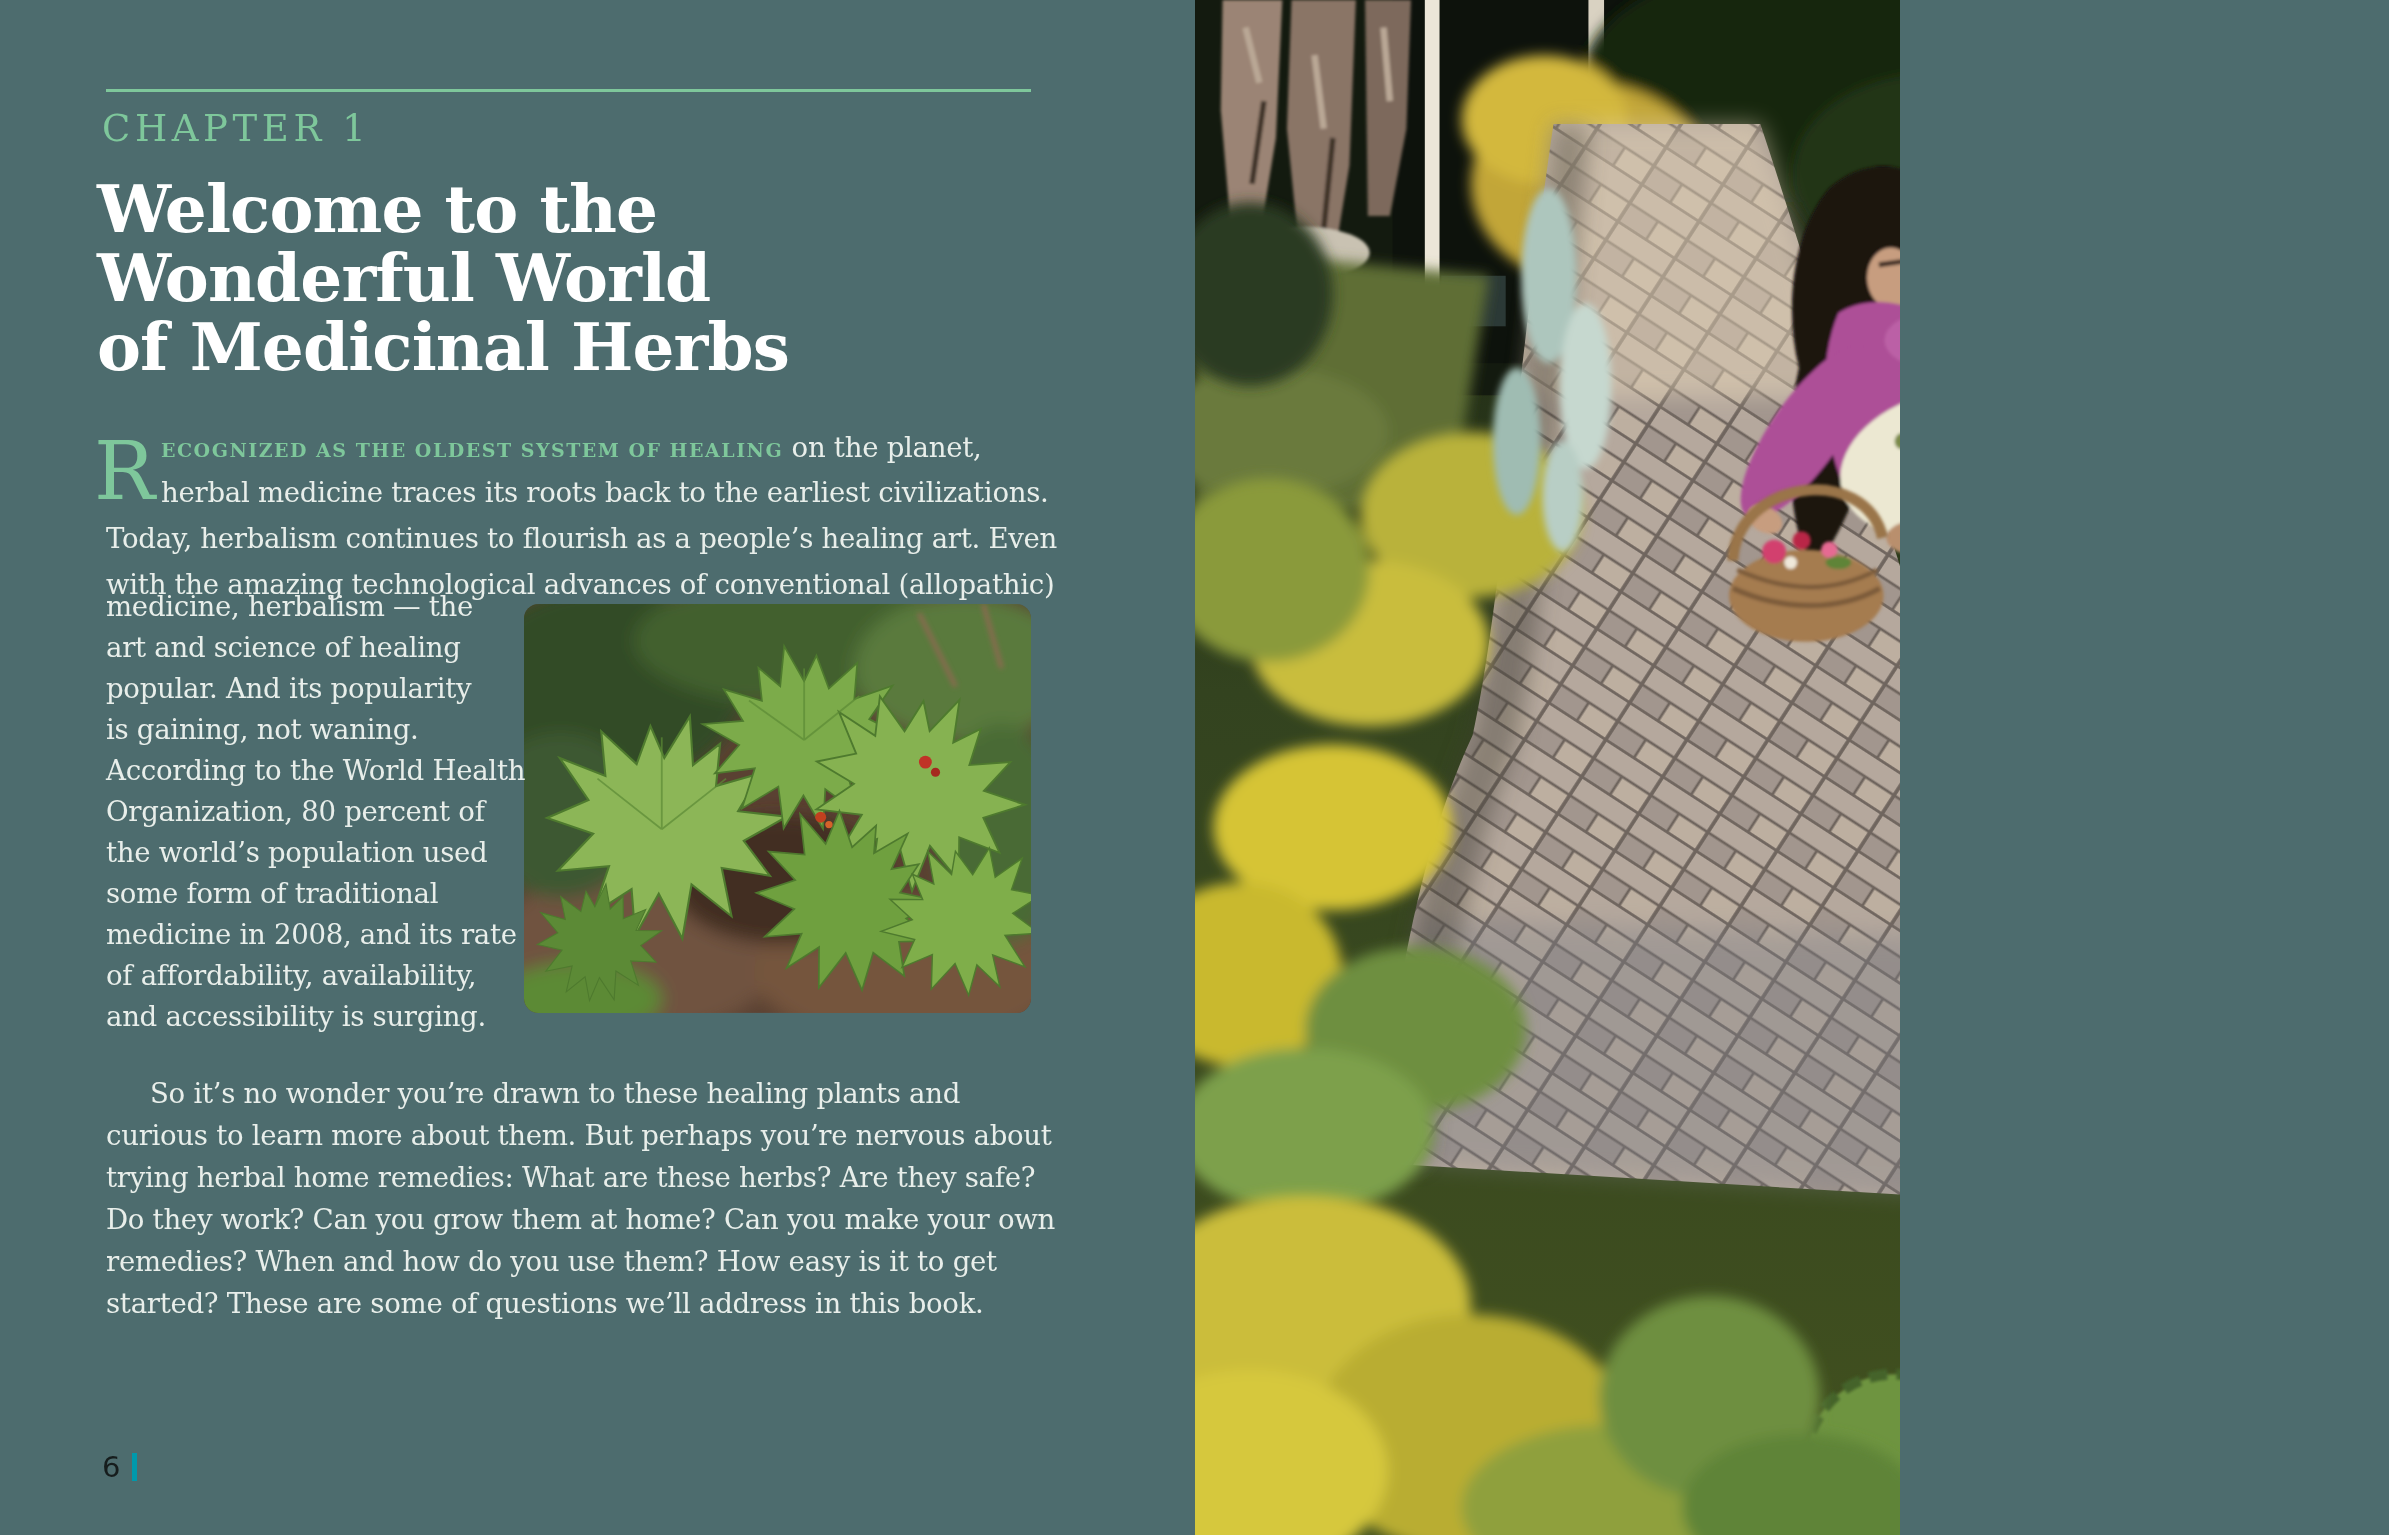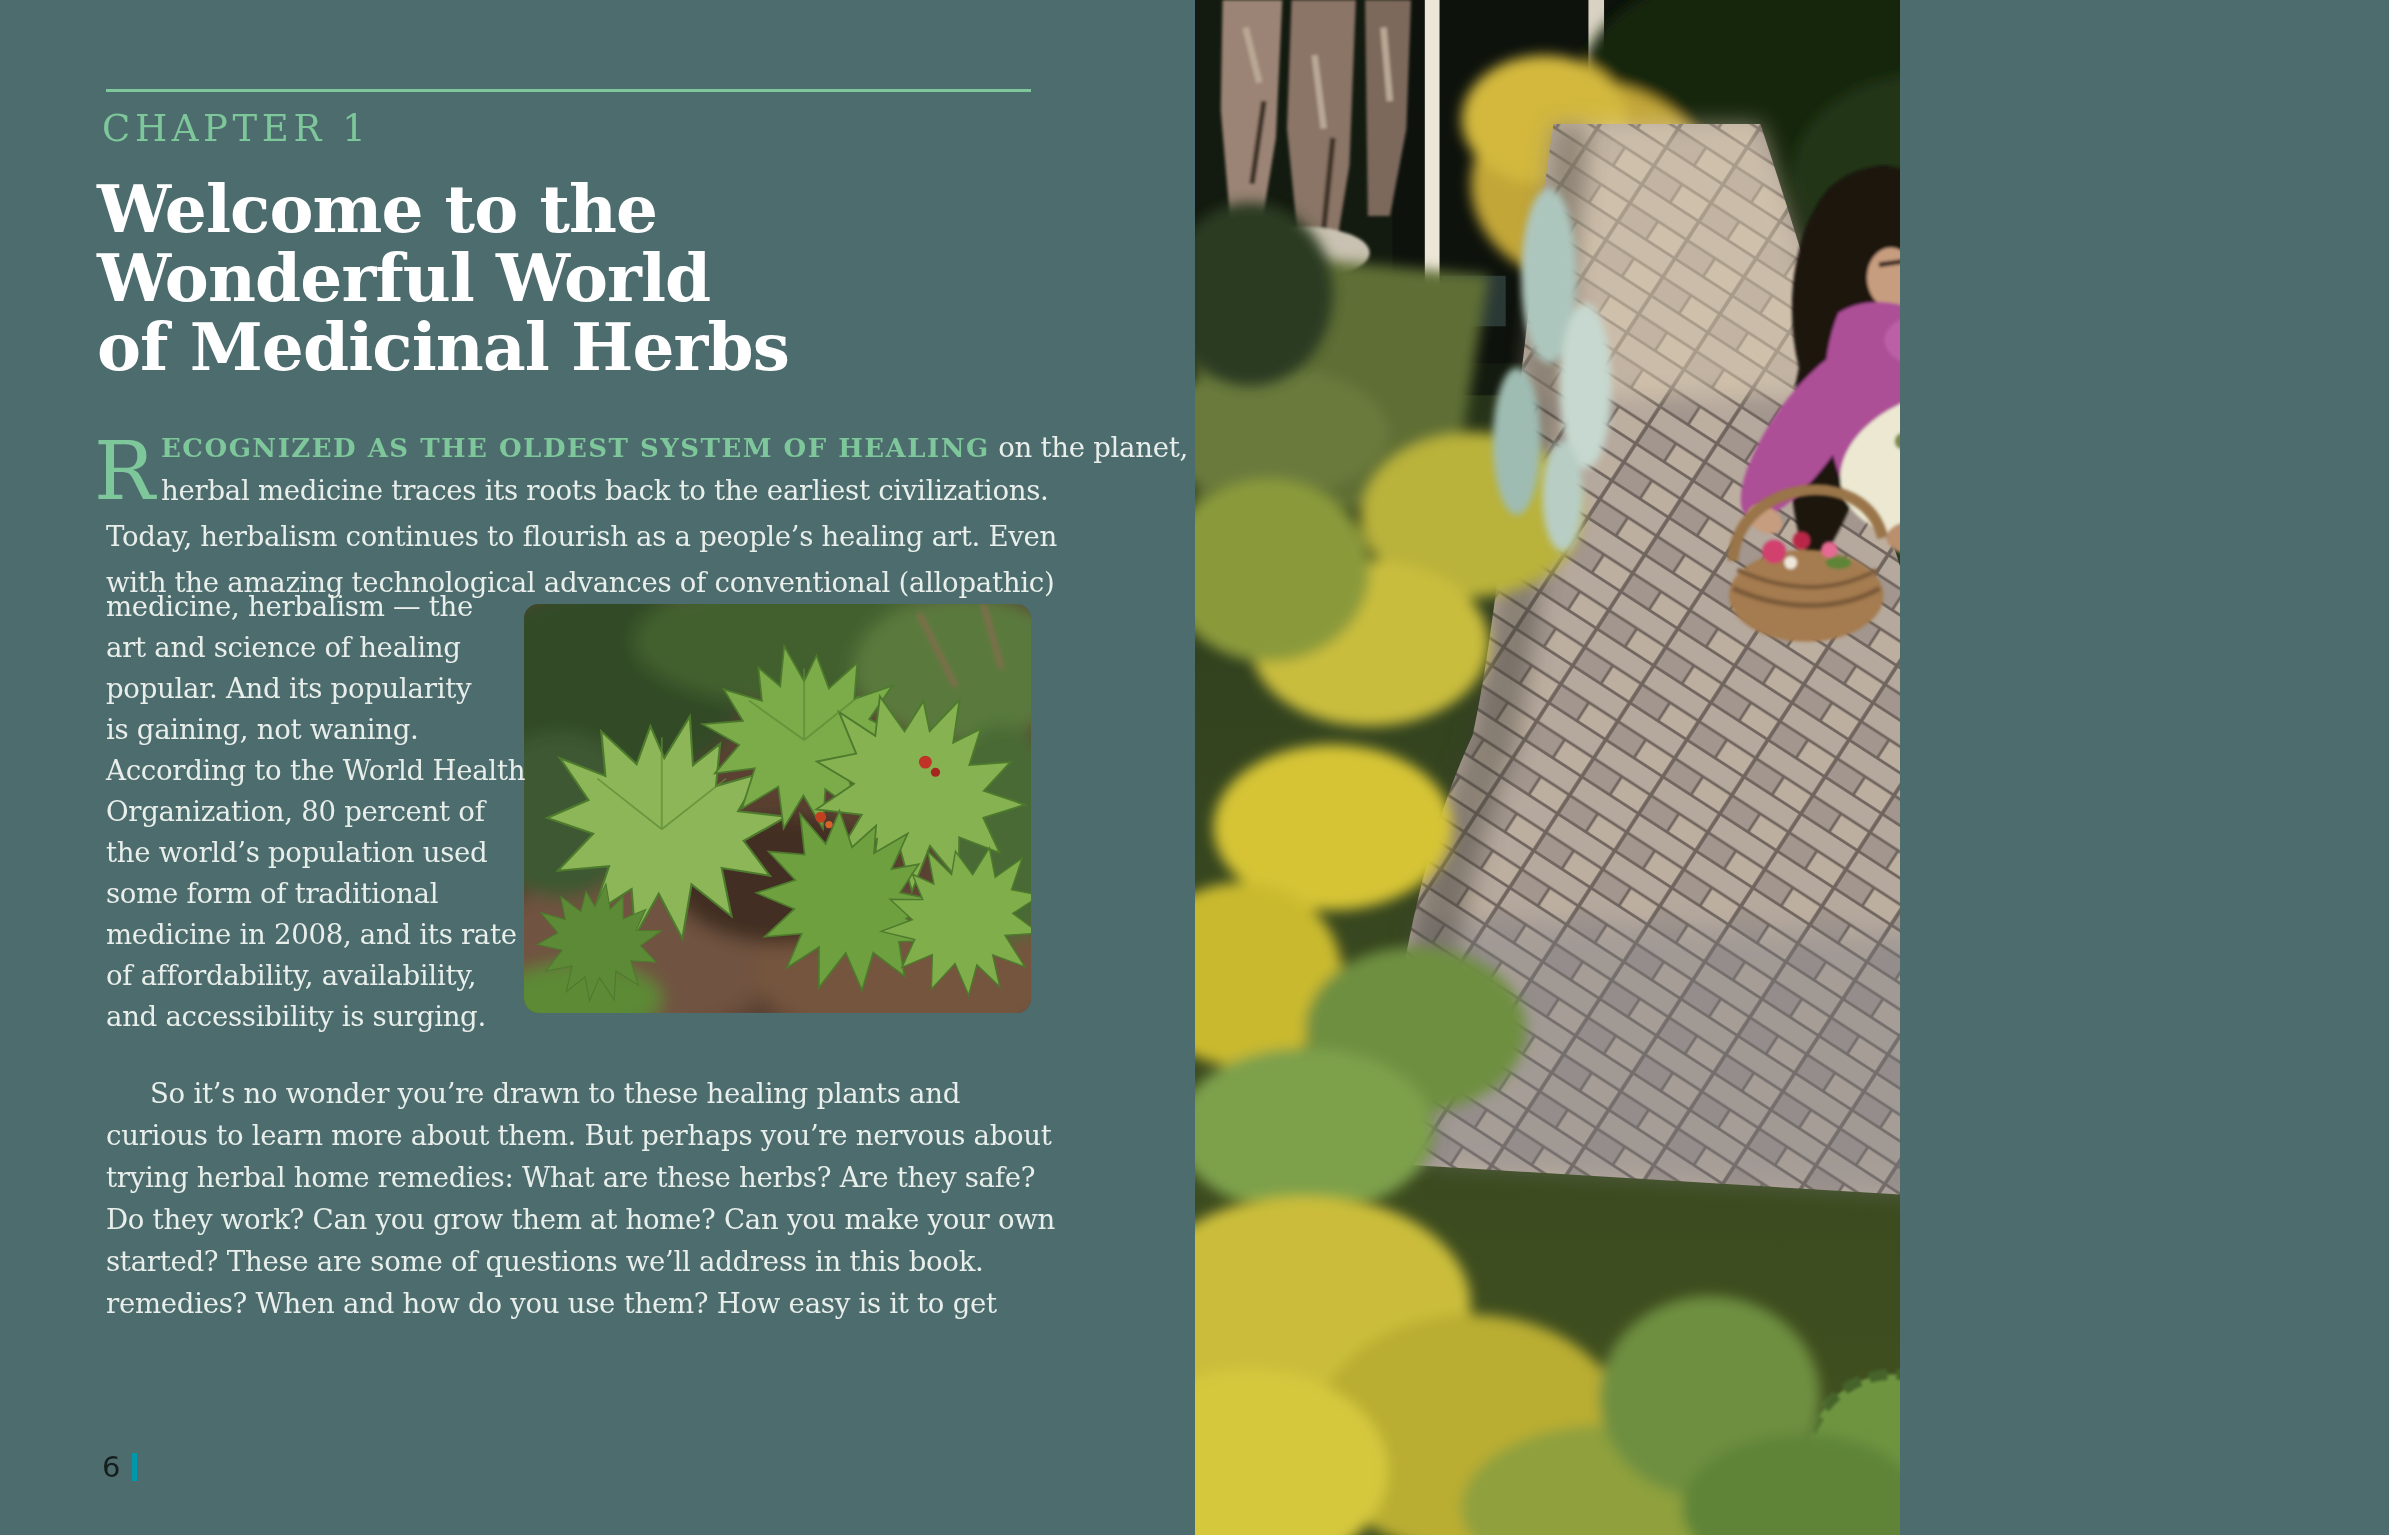--- a/index.html
+++ b/index.html
@@ -7,21 +7,21 @@
   .left-page{position:absolute;left:0;top:0;width:1195px;height:1536px;}
   .rule{position:absolute;left:106px;top:89px;width:925px;height:2.8px;background:#7ec79b;}
   .kicker{position:absolute;left:102px;top:107px;font-size:37px;letter-spacing:4.6px;color:#7ec79b;}
   .title{position:absolute;left:97px;top:175px;margin:0;font-size:66px;line-height:69px;font-weight:bold;color:#ffffff;letter-spacing:-0.9px;}
   .para{position:absolute;color:#e8eeea;font-size:27.6px;letter-spacing:-0.3px;}
   .para div{white-space:nowrap;}
   .para-a{left:106px;top:428px;width:937px;line-height:46px;}
   .para-a .pline.pad{padding-left:55px;}
   .para-a .line1{line-height:39px;}
   .dropcap{position:absolute;left:-12px;top:5.5px;font-size:81px;line-height:74px;color:#7ec79b;}
-  .lead-sc{font-weight:bold;font-size:26px;letter-spacing:1.5px;color:#7ec79b;}
+  .lead-sc{font-weight:bold;font-size:19px;letter-spacing:1.5px;color:#7ec79b;}
   .para-b{left:106px;top:586px;width:419px;line-height:41px;}
   .para-c{left:106px;top:1073px;width:947px;line-height:42px;}
   .para-c div:first-child{text-indent:44px;}
   .inset{position:absolute;left:524px;top:604px;width:507px;height:409px;margin:0;border-radius:14.7px;overflow:hidden;}
   .inset svg{display:block;}
   .folio{position:absolute;left:102px;top:1450px;display:flex;align-items:center;}
   .folio-num{font-family:"DejaVu Sans",sans-serif;font-size:29px;color:#161d1d;}
   .folio-bar{display:inline-block;width:4.6px;height:27.6px;margin-left:12px;background:#0099ac;}
   .right-page{position:absolute;left:1195px;top:0;width:1195px;height:1536px;}
   .right-page svg{display:block;}
@@ -114,22 +114,22 @@
         <div>some form of traditional</div>
         <div>medicine in 2008, and its rate</div>
         <div>of affordability, availability,</div>
         <div>and accessibility is surging.</div>
       </div>
     <div class="para para-c">
         <div>So it’s no wonder you’re drawn to these healing plants and</div>
         <div>curious to learn more about them. But perhaps you’re nervous about</div>
         <div>trying herbal home remedies: What are these herbs? Are they safe?</div>
         <div>Do they work? Can you grow them at home? Can you make your own</div>
+        <div>remedies? When and how do you use them? How easy is it to get</div>
         <div>started? These are some of questions we’ll address in this book.</div>
-        <div>remedies? When and how do you use them? How easy is it to get</div>
       </div>
 
     <div class="folio">
       <span class="folio-num">6</span>
       <span class="folio-bar"></span>
     </div>
   </section>
 
   <section class="right-page">
     <svg width="1195" height="1536" viewBox="0 0 1300 1671" xmlns="http://www.w3.org/2000/svg" role="img">

